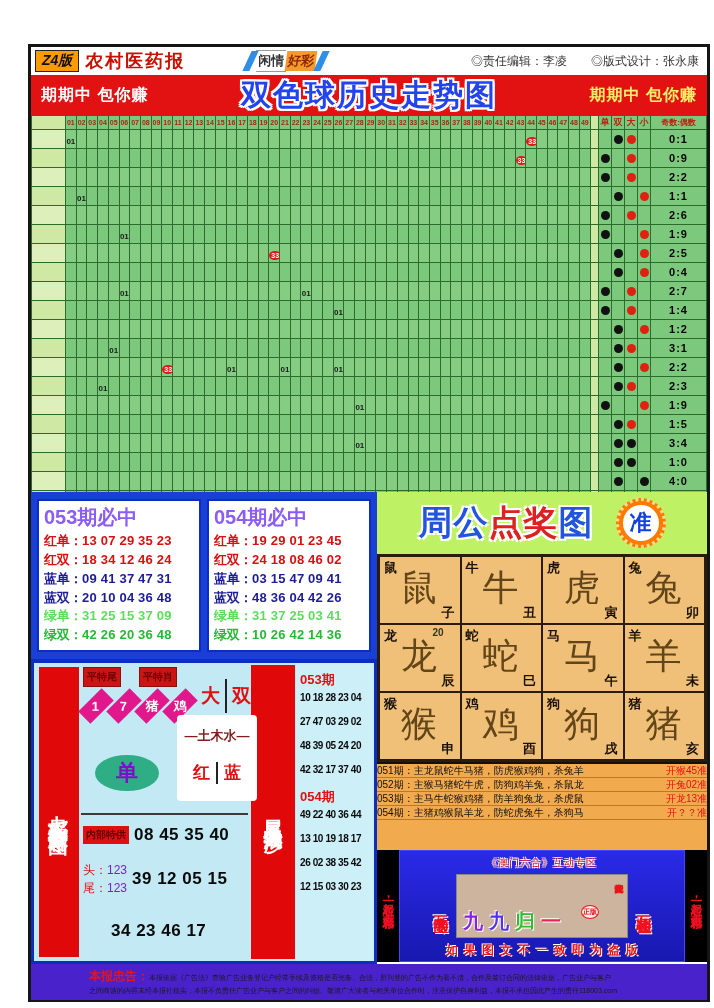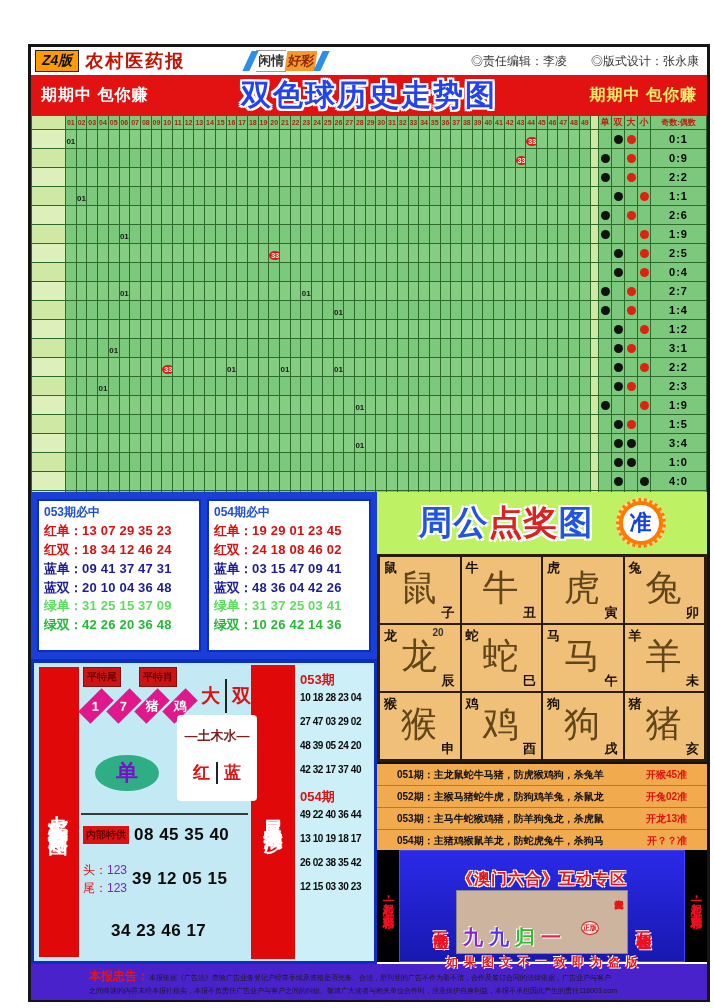--- a/index.html
+++ b/index.html
@@ -42,21 +42,21 @@
   .mark-red { display:inline-block; background:#e31515; color:#fff; font-size:7px; font-weight:bold; border-radius:50%; padding:1px 2px; line-height:7px; }
 
   
   .cols { display:flex; }
   .left-col { width:346px; }
   .right-col { width:330px; }
 
   
   .picks { height:167px; background:#1a3fd6; display:flex; gap:6px; padding:7px 6px; }
   .pick-panel { flex:1; background:#fff; border:2px solid #0a2fc0; padding:3px 5px; }
-  .pick-title { font-size:12px; font-weight:bold; color:#1d4ed8; margin-bottom:1px; }
+  .pick-title { font-size:20px; font-weight:bold; color:#8b5cf6; margin-bottom:1px; }
   .pick-row { font-size:13px; font-weight:bold; white-space:nowrap; line-height:1.45; letter-spacing:-0.3px; }
   .pick-row .num { letter-spacing:0.2px; }
 
   
   .qxc { height:305px; background:#c2e9f4; border:3px solid #0a2fc0; border-top-width:4px; display:flex; }
   .v-banner { background:#e00808; color:#fff; font-weight:bold; writing-mode:vertical-rl; text-orientation:upright; display:flex; align-items:center; justify-content:center; letter-spacing:3px; }
   .vb-left { width:40px; margin:4px 2px 4px 5px; font-size:20px; }
   .vb-right { width:44px; margin:2px 1px; font-size:19px; letter-spacing:2px; }
   .qxc-mid { position:relative; flex:1; }
   .qxc-label { position:absolute; background:#cc1414; color:#6e0000; font-weight:bold; font-size:10px; padding:2px 3px; border:1px solid #8c0f0f; }
@@ -86,28 +86,28 @@
       text-shadow:-2px -2px 0 #fff,2px -2px 0 #fff,-2px 2px 0 #fff,2px 2px 0 #fff; }
   .stamp { width:50px; height:50px; margin-left:18px; background:#ff7a00; border-radius:50%; border:3px dotted #ffdb90; display:flex; align-items:center; justify-content:center; }
   .stamp-inner { width:36px; height:36px; background:#fff; border-radius:50%; display:flex; align-items:center; justify-content:center; color:#1440dd; font-size:22px; font-weight:bold; }
   .zodiac { height:208px; background:#2a1c08; display:grid; grid-template-columns:repeat(4,1fr); grid-template-rows:repeat(3,1fr); gap:2px; padding:3px; }
   .zcell { background:#f0c078; position:relative; overflow:hidden; }
   .zcell .animal { position:absolute; top:2px; left:4px; font-size:13px; font-weight:bold; color:#1a1208; font-family:"Liberation Serif",serif; }
   .zcell .branch { position:absolute; bottom:1px; right:5px; font-size:13px; font-weight:bold; color:#1a1208; font-family:"Liberation Serif",serif; }
   .zcell .big { position:absolute; top:50%; left:50%; transform:translate(-52%,-54%); font-size:36px; color:#4a3008; opacity:0.85; font-family:"Liberation Serif",serif; }
   .zcell .znum { position:absolute; top:2px; right:16px; font-size:10px; font-weight:bold; color:#333; }
   .zg-preds { height:88px; background:#f2aa4e; border-top:2px solid #111; }
-  .pred-row { height:22px; display:flex; align-items:center; font-size:10px; font-weight:bold; color:#111; padding:0 20px; border-bottom:1px solid #c07820; white-space:nowrap; }
+  .pred-row { height:14px; display:flex; align-items:center; font-size:10px; font-weight:normal; color:#111; padding:0 0; border-bottom:1px solid #c07820; white-space:nowrap; }
   .pred-row .result { color:#e01010; margin-left:auto; }
 
   
   .macau { height:112px; background:#000; display:flex; }
   .mc-outer { width:22px; color:#ee1122; font-weight:bold; font-size:12px; writing-mode:vertical-rl; text-orientation:upright; display:flex; align-items:center; justify-content:center; }
   .mc-center { flex:1; background:linear-gradient(180deg,#2a2ae8,#1818b0); border:1px solid #4444ff; display:flex; flex-direction:column; }
-  .mc-title { text-align:center; color:#e81515; font-weight:bold; font-size:16px; letter-spacing:1px; padding-top:18px;
+  .mc-title { text-align:center; color:#e81515; font-weight:normal; font-size:10px; letter-spacing:1px; padding-top:5px;
       text-shadow:-1px -1px 0 #fff,1px -1px 0 #fff,-1px 1px 0 #fff,1px 1px 0 #fff; }
   .mc-mid { flex:1; display:flex; align-items:center; justify-content:center; gap:6px; }
   .mc-vert { color:#ee1122; font-weight:bold; font-size:15px; writing-mode:vertical-rl; text-orientation:upright; letter-spacing:1px;
       text-shadow:-1px -1px 0 #fff,1px 1px 0 #fff; }
   .photo { position:relative; width:172px; height:64px; border:1px solid #888;
       background:
         radial-gradient(ellipse 30px 36px at 62px 34px, #e8c8b2 60%, rgba(232,200,178,0) 62%),
         radial-gradient(ellipse 40px 44px at 58px 22px, #2e2020 55%, rgba(46,32,32,0) 57%),
         linear-gradient(110deg,#b8a9a0 0%,#dcc4ae 35%,#efd9c4 55%,#bda astronomical 70%,#9a8878 100%);
       background-color:#cdb49e; overflow:hidden; }

